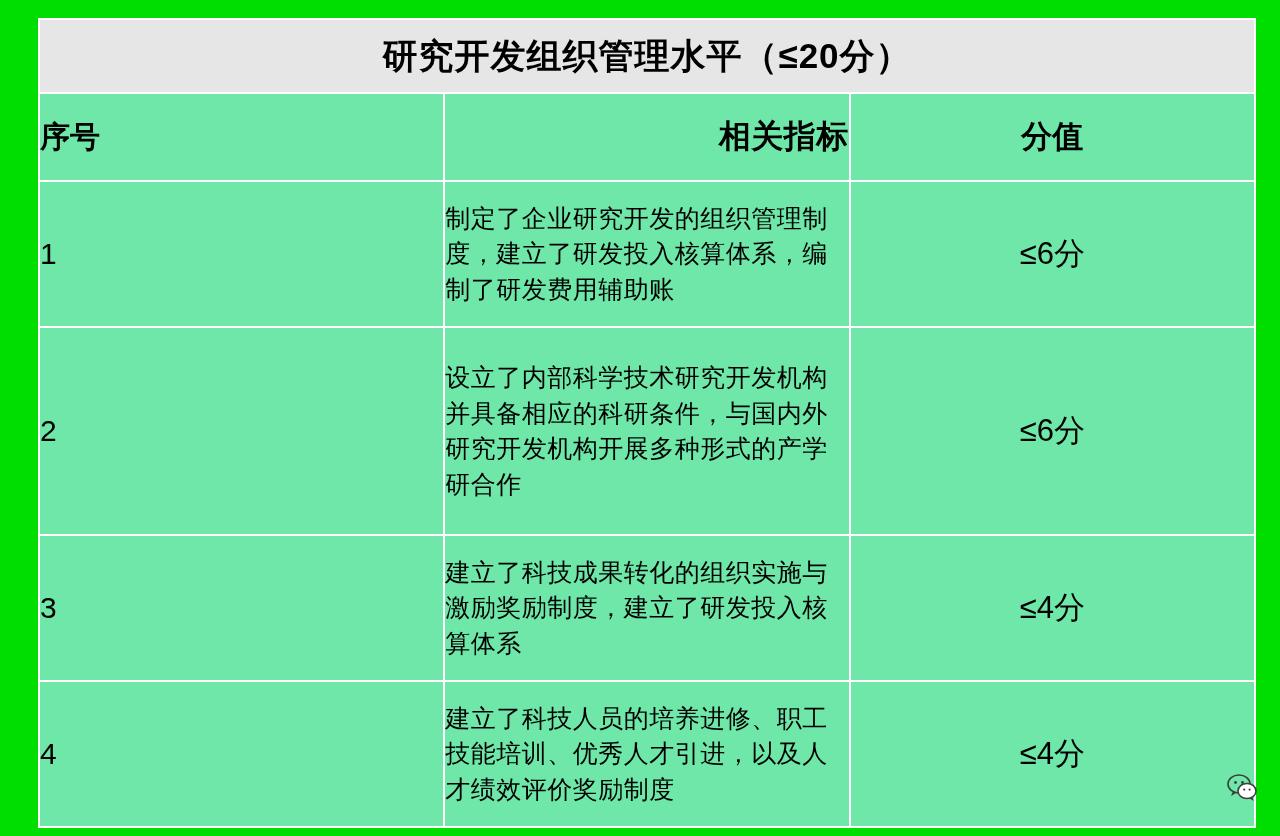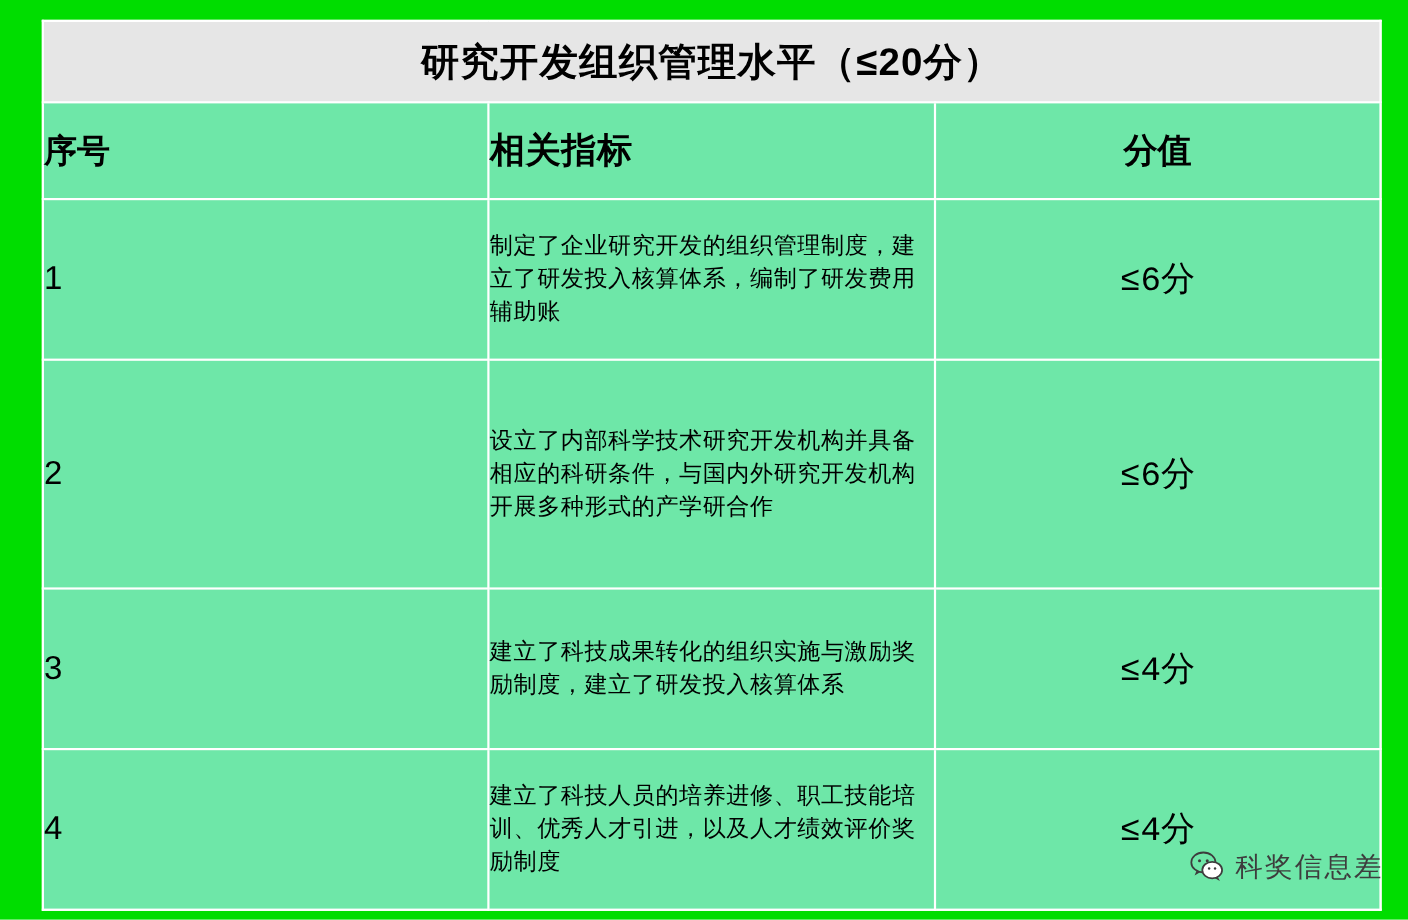--- a/index.html
+++ b/index.html
@@ -59,42 +59,41 @@
     font-size: 32px;
     font-weight: bold;
     color: #000000;
     height: 86px;
   }
 
   
   .body-row td {
     background: #6ee7a8;
     color: #000000;
-    font-size: 21px;
+    font-size: 25px;
   }
 
   td.col-no {
     width: 134px;
     text-align: left;
     font-size: 30px;
   }
 
   td.col-indicator {
     width: 870px;
     text-align: left;
     padding: 16px 18px 16px 22px;
     line-height: 1.42;
     letter-spacing: 0.5px;
   }
 
   td.col-score {
     width: 208px;
     text-align: center;
     font-size: 31px;
-    font-family: Liberation Mono, monospace;
   }
 
   .row-h1 { height: 146px; }
   .row-h2 { height: 208px; }
   .row-h3 { height: 146px; }
   .row-h4 { height: 146px; }
 
   
   .watermark {
     position: absolute;
@@ -122,21 +121,21 @@
 <div class="page">
 
   <table class="score-table">
     <tbody>
       <tr>
         <td class="title-cell" colspan="3">研究开发组织管理水平（≤20分）</td>
       </tr>
 
       <tr class="head-row">
         <td class="col-no">序号</td>
-        <td class="col-indicator" style="text-align:left;">相关指标</td>
+        <td class="col-indicator" style="text-align:right;">相关指标</td>
         <td class="col-score">分值</td>
       </tr>
 
       <tr class="body-row row-h1">
         <td class="col-no">1</td>
         <td class="col-indicator">制定了企业研究开发的组织管理制度，建立了研发投入核算体系，编制了研发费用辅助账</td>
         <td class="col-score">≤6分</td>
       </tr>
 
       <tr class="body-row row-h2">
@@ -165,16 +164,15 @@
         <ellipse cx="13" cy="12" rx="11" ry="9" fill="none" stroke="#3d3d3d" stroke-width="1.6"></ellipse>
         <path d="M7 19 L5 24 L10 21 Z" fill="#3d3d3d"></path>
         <circle cx="9.5" cy="10.5" r="1.4" fill="#3d3d3d"></circle>
         <circle cx="16.5" cy="10.5" r="1.4" fill="#3d3d3d"></circle>
         <ellipse cx="21" cy="19" rx="9" ry="7.5" fill="#ffffff" stroke="#3d3d3d" stroke-width="1.6"></ellipse>
         <path d="M26 25 L28 29 L23.5 26.5 Z" fill="#3d3d3d"></path>
         <circle cx="18.2" cy="17.6" r="1.1" fill="#3d3d3d"></circle>
         <circle cx="23.6" cy="17.6" r="1.1" fill="#3d3d3d"></circle>
       </svg>
     </span>
-    <span>科奖信息差</span>
   </div>
 
 </div>
 
 </body></html>

